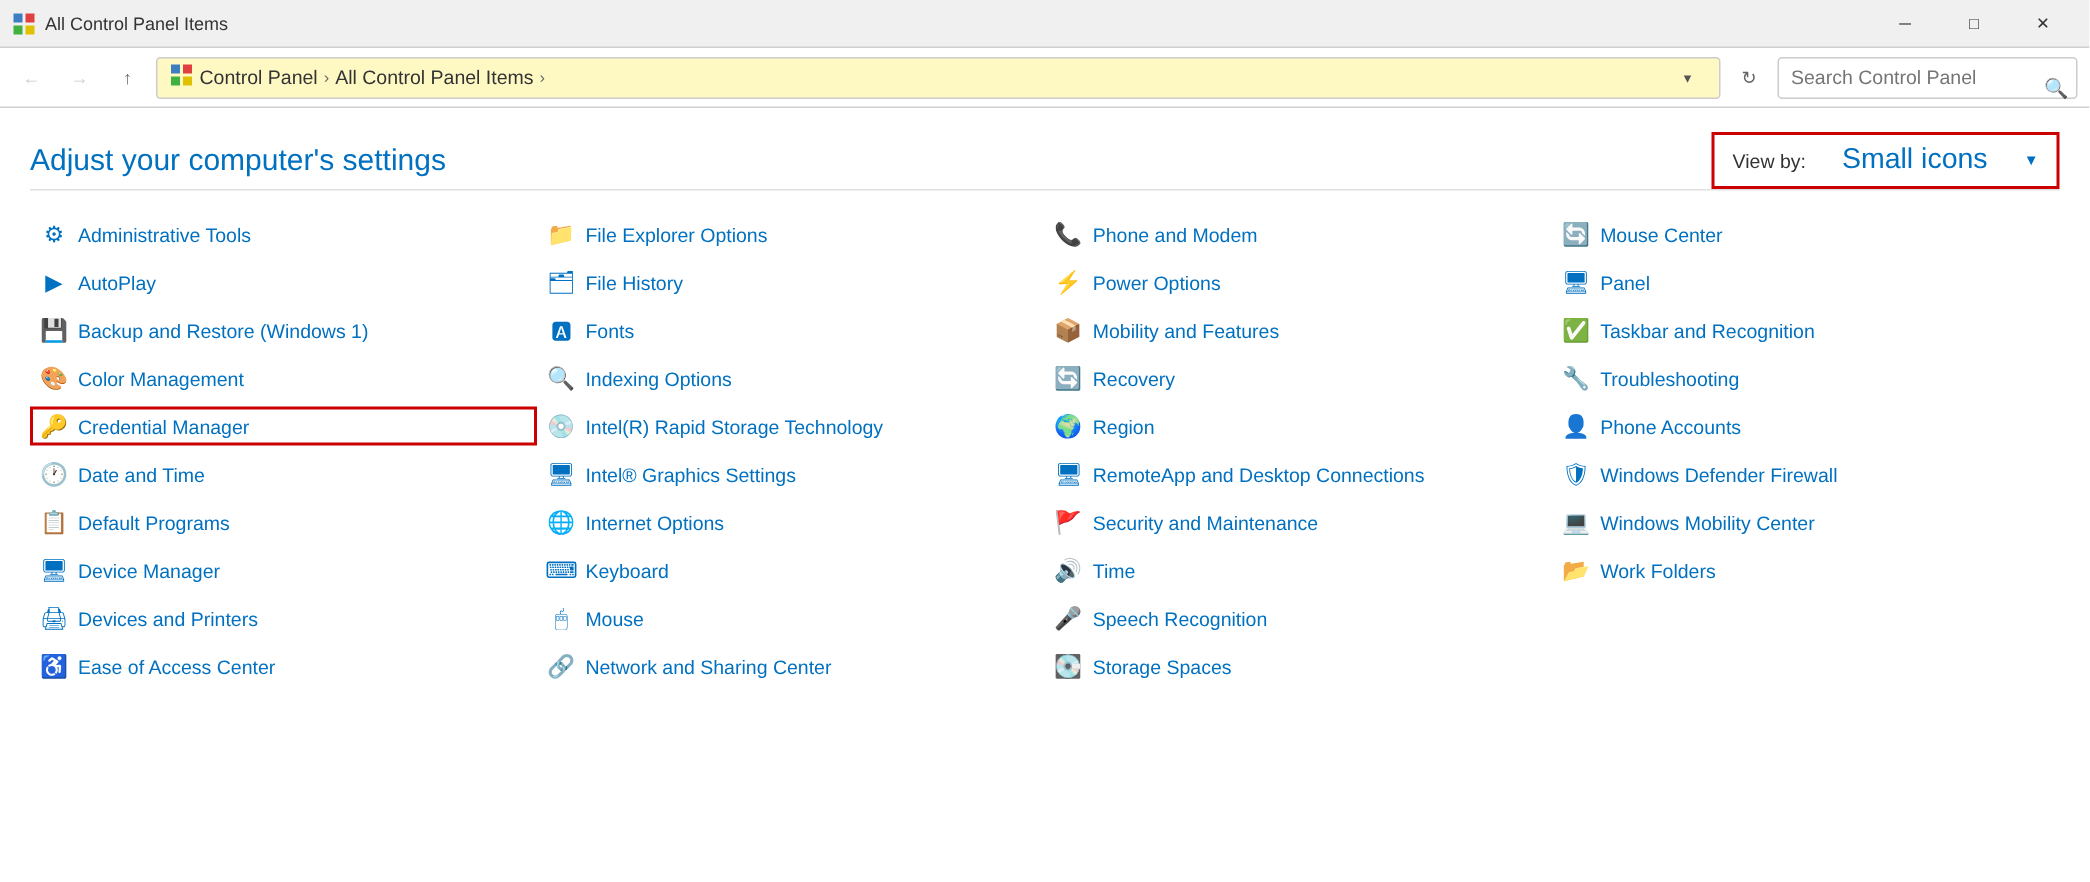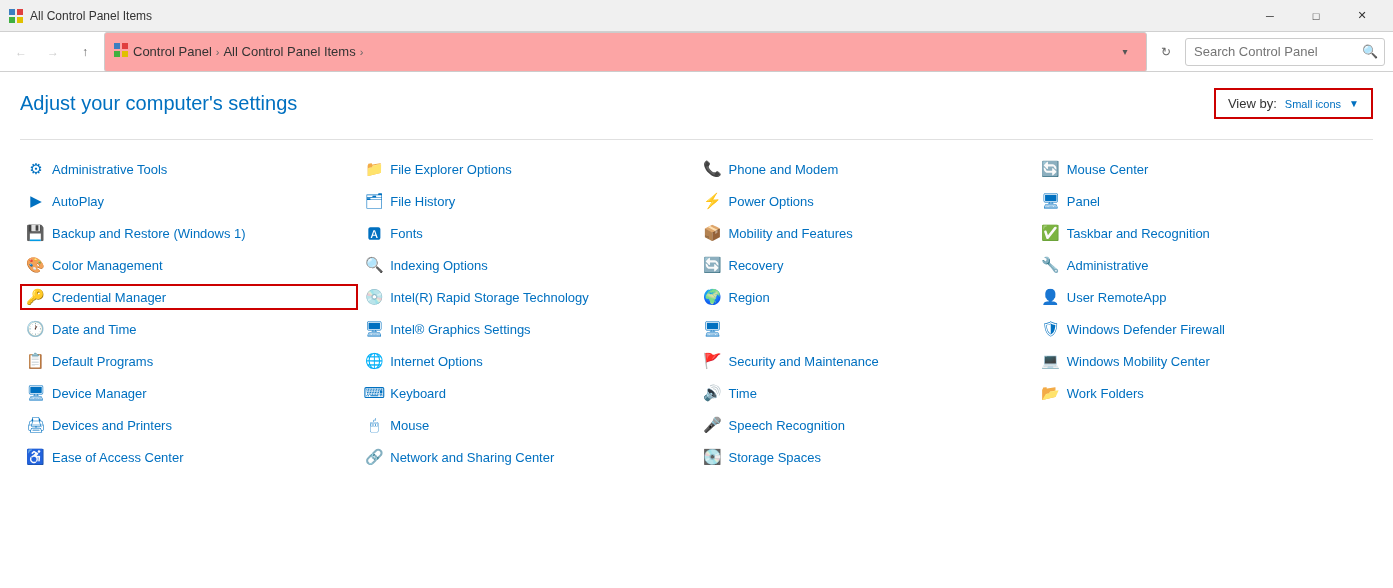--- a/index.html
+++ b/index.html
@@ -27,49 +27,48 @@
       display: flex; align-items: center; height: 40px; padding: 0 8px;
       background: #fff; border-bottom: 1px solid #d0d0d0; gap: 6px;
     }
     .nav-btn {
       width: 26px; height: 26px; border: 1px solid transparent; background: transparent;
       cursor: pointer; border-radius: 3px; display: flex; align-items: center; justify-content: center;
       color: #666; font-size: 12px;
     }
     .nav-btn.disabled { color: #ccc; cursor: default; }
     .breadcrumb-bar {
-      flex: 1; height: 40px; border: 1px solid #ccc; border-radius: 3px;
-      display: flex; align-items: center; padding: 0 8px; background: #fca5a5;
+      flex: 1; height: 28px; border: 1px solid #ccc; border-radius: 3px;
+      display: flex; align-items: center; padding: 0 8px; background: #fef9c3;
       color: #333; font-size: 13px;
     }
     .breadcrumb-sep { margin: 0 4px; color: #666; font-size: 11px; }
     .search-box {
       width: 200px; height: 28px; border: 1px solid #ccc; border-radius: 3px;
       padding: 0 24px 0 8px; font-size: 13px; outline: none;
     }
     .search-icon-wrap {
-      position: relative; display: flex; align-items: center;
+      position: relative; display: flex; align-items: flex-end;
     }
     .search-icon-abs {
       position: absolute; right: 6px; color: #666; font-size: 13px; pointer-events: none;
     }
 
     
     .content { padding: 16px 20px; }
     .header-row {
       display: flex; align-items: center; justify-content: space-between;
-      margin-bottom: 20px;
     }
     .page-title { font-size: 20px; color: #0070c0; font-weight: 400; }
     .viewby-box {
-      border: 2px solid #c00; padding: 6px 12px; display: flex; align-items: center; gap: 8px;
+      border: 2px solid #c00; padding: 6px 12px; display: flex; align-items: center; gap: 24px;
       cursor: pointer;
     }
     .viewby-label { color: #333; font-size: 13px; }
-    .viewby-value { color: #0070c0; font-size: 11px; }
+    .viewby-value { color: #0070c0; font-size: 19px; }
     .viewby-arrow { color: #0070c0; font-size: 10px; }
 
     .divider { border: none; border-top: 1px solid #e0e0e0; margin-bottom: 16px; }
 
     
     .items-grid {
       display: grid;
       grid-template-columns: repeat(4, 1fr);
       row-gap: 6px;
       column-gap: 0;
@@ -205,48 +204,49 @@
       <div class="item">
         <span class="item-icon">🔍</span>
         <span>Indexing Options</span>
       </div>
       <div class="item">
         <span class="item-icon">🔄</span>
         <span>Recovery</span>
       </div>
       <div class="item">
         <span class="item-icon">🔧</span>
-        <span>Administrative</span>
+        <span>Troubleshooting</span>
       </div>
       <div class="item highlighted">
         <span class="item-icon">🔑</span>
         <span>Credential Manager</span>
       </div>
       <div class="item">
         <span class="item-icon">💿</span>
         <span>Intel(R) Rapid Storage Technology</span>
       </div>
       <div class="item">
         <span class="item-icon">🌍</span>
         <span>Region</span>
       </div>
       <div class="item">
         <span class="item-icon">👤</span>
-        <span>User RemoteApp</span>
+        <span>Phone Accounts</span>
       </div>
       <div class="item">
         <span class="item-icon">🕐</span>
         <span>Date and Time</span>
       </div>
       <div class="item">
         <span class="item-icon">🖥</span>
         <span>Intel® Graphics Settings</span>
       </div>
       <div class="item">
         <span class="item-icon">🖥</span>
+        <span>RemoteApp and Desktop Connections</span>
       </div>
       <div class="item">
         <span class="item-icon">🛡</span>
         <span>Windows Defender Firewall</span>
       </div>
       <div class="item">
         <span class="item-icon">📋</span>
         <span>Default Programs</span>
       </div>
       <div class="item">

